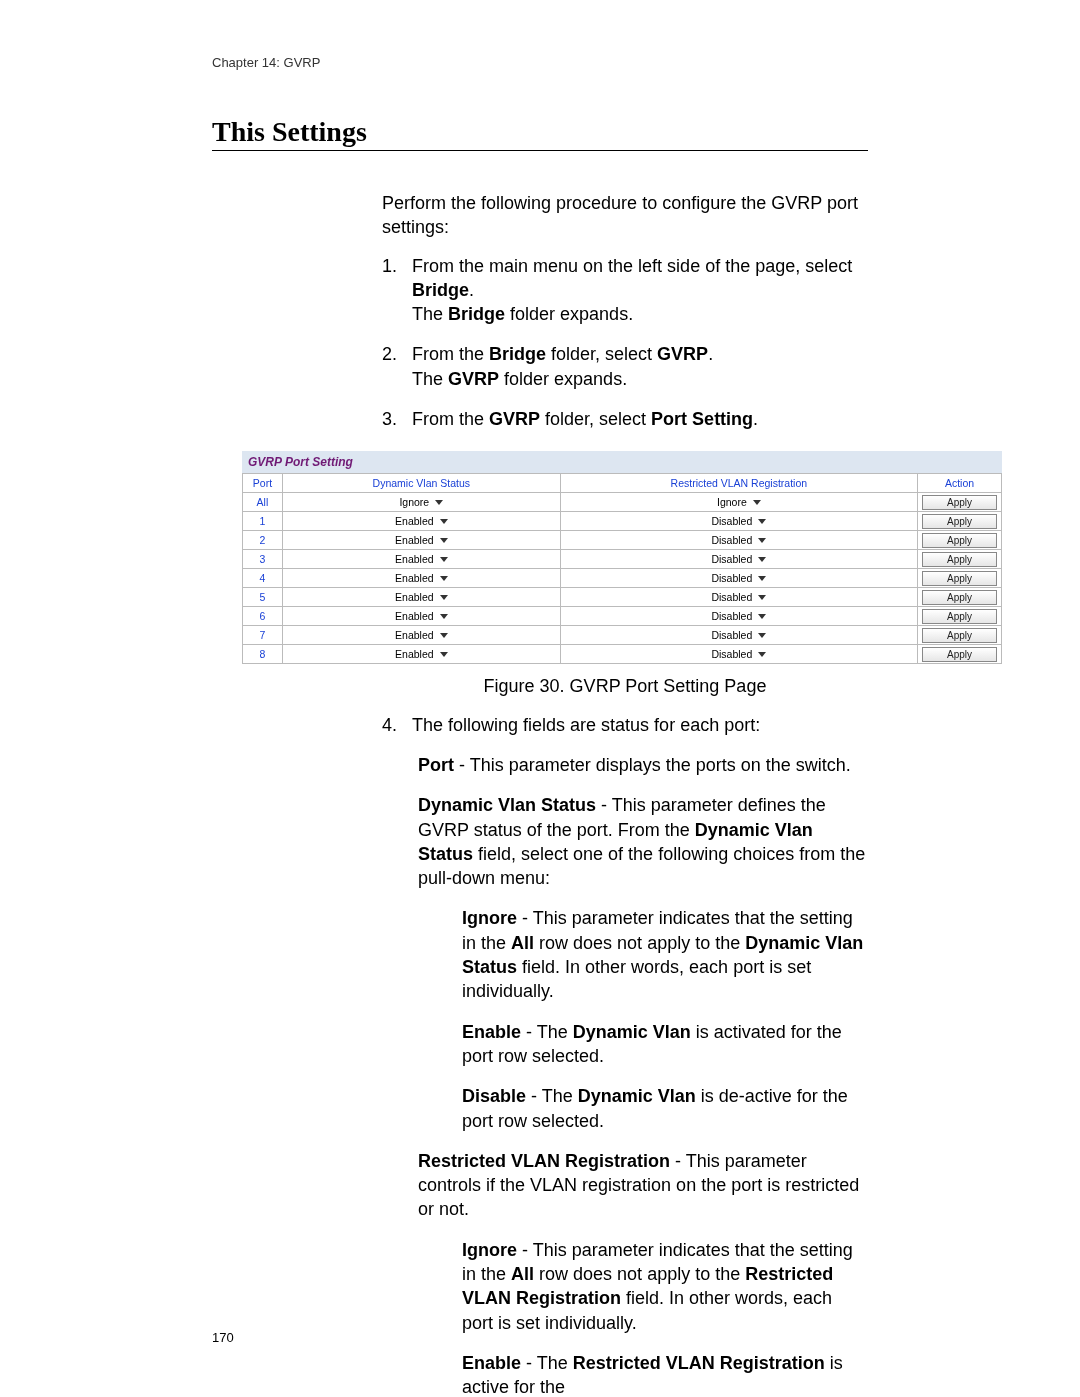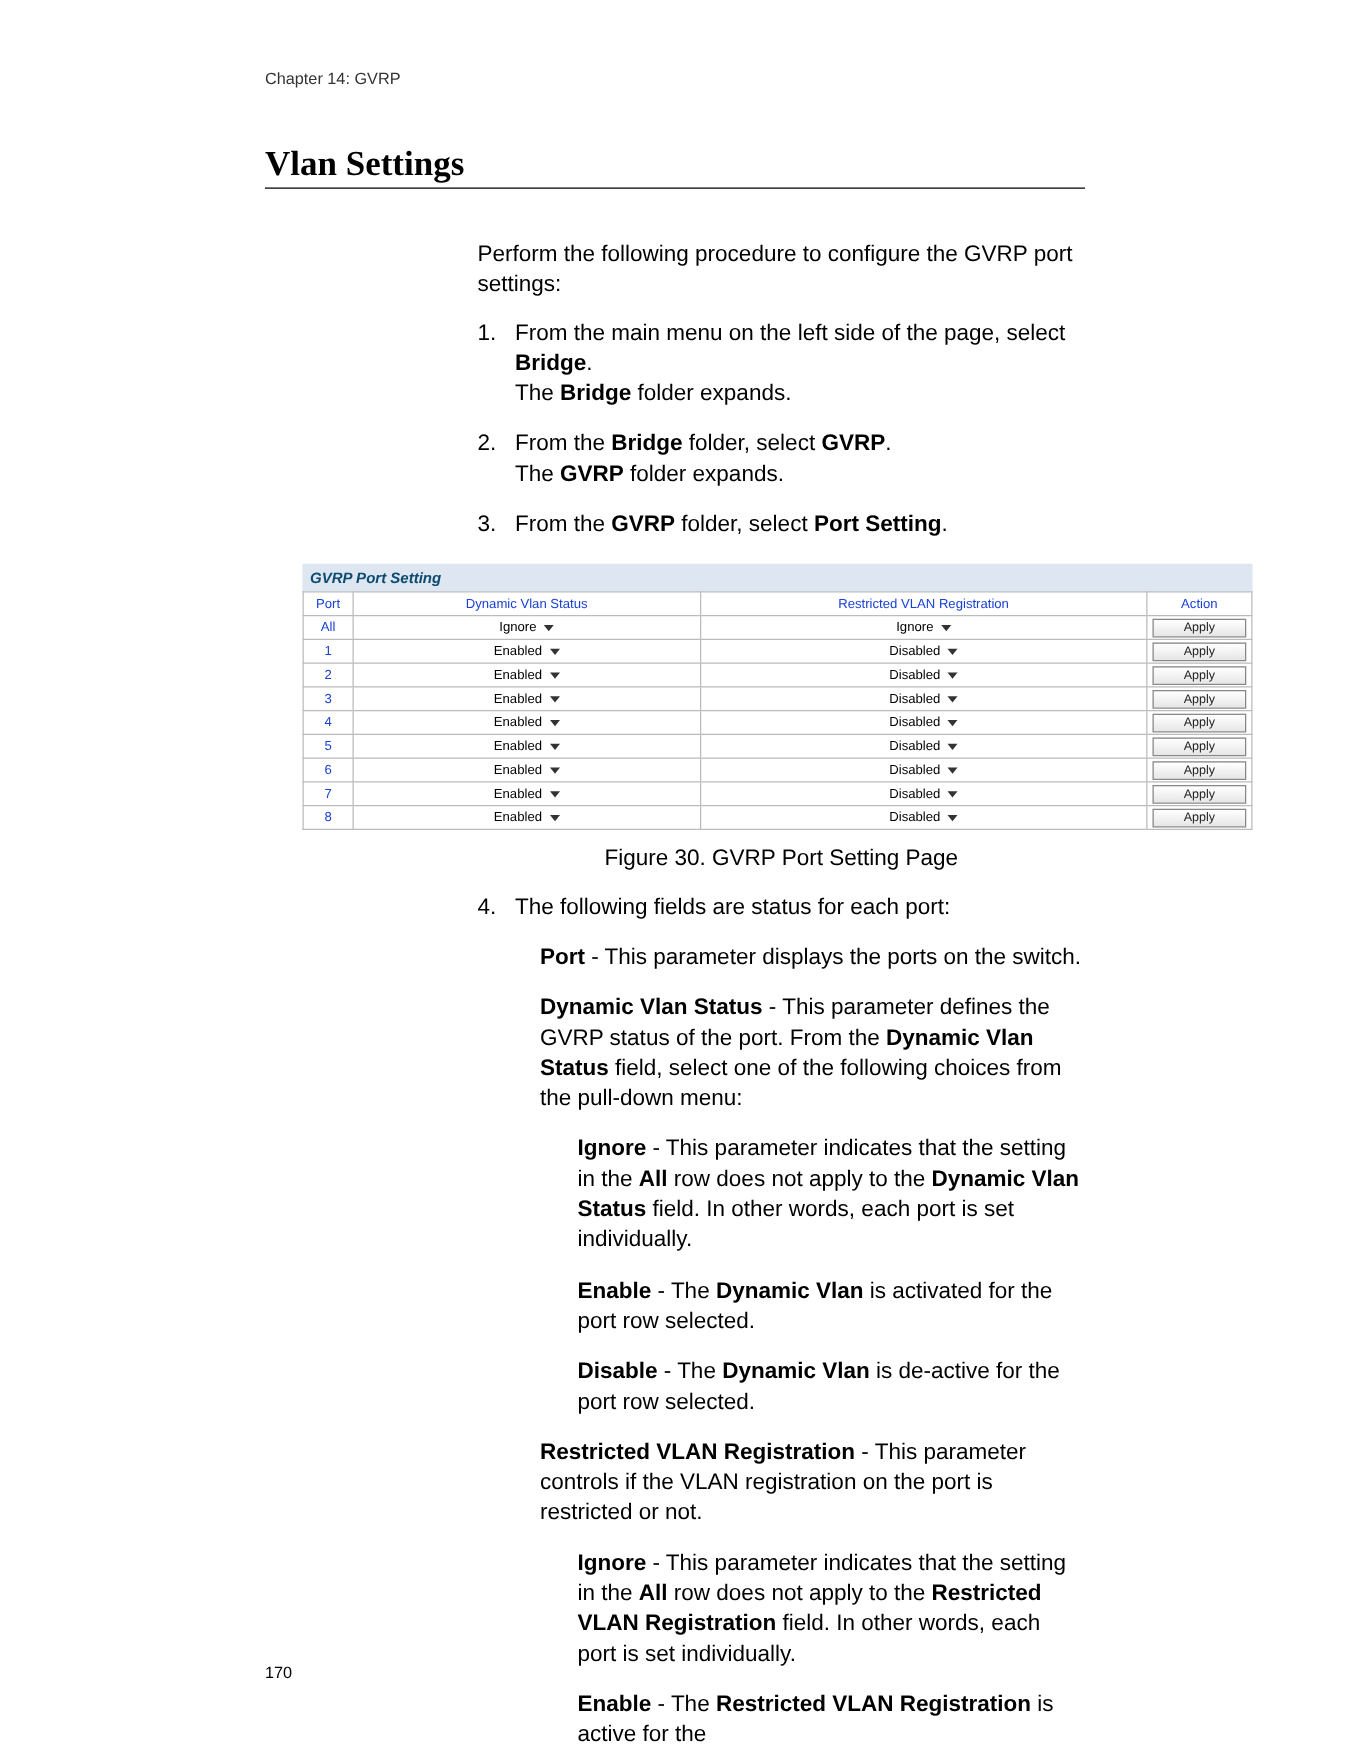--- a/index.html
+++ b/index.html
@@ -61,21 +61,21 @@
   .table-figure {
     margin: 18px 0 10px 0;
     width: 760px;
     margin-left: 30px;
   }
   .table-caption-bar {
     background: #dde6f1;
     font-family: Arial, sans-serif;
     font-style: italic;
     font-weight: bold;
-    color: #0c4a6e;
+    color: #701a75;
     font-size: 12px;
     padding: 4px 6px;
   }
   table.gvrp {
     width: 100%;
     border-collapse: collapse;
     font-size: 10.5px;
     font-family: Arial, sans-serif;
   }
   table.gvrp th, table.gvrp td {
@@ -113,35 +113,35 @@
     padding: 0 24px;
     border: 1px solid #888;
     background: linear-gradient(#fff,#e6e6e6);
     color: #222;
   }
   .figure-caption {
     text-align: center;
     font-size: 18px;
     margin: 18px 0 18px 0;
   }
-  .field-def { margin-left: 50px; margin-bottom: 16px; }
+  .field-def { margin-left: 36px; margin-bottom: 16px; }
   .subfield-def { margin-left: 80px; margin-bottom: 16px; }
   .page-number {
     position: absolute;
     bottom: 52px;
     left: 100px;
     font-size: 13px;
   }
 </style>
 </head>
 <body>
 
 <div class="page">
   <div class="chapter">Chapter 14: GVRP</div>
-  <h1 class="section-title">Vlan Settings</h1>
+  <h1 class="section-title">This Settings</h1>
   <hr class="hr">
 
   <div class="content">
     <p>Perform the following procedure to configure the GVRP port settings:</p>
 
     <ol>
       <li>
         <span class="num">1.</span>
         <div class="body">
           <p><span>From the main menu on the left side of the page, select </span><b>Bridge</b><span>.</span><br>

